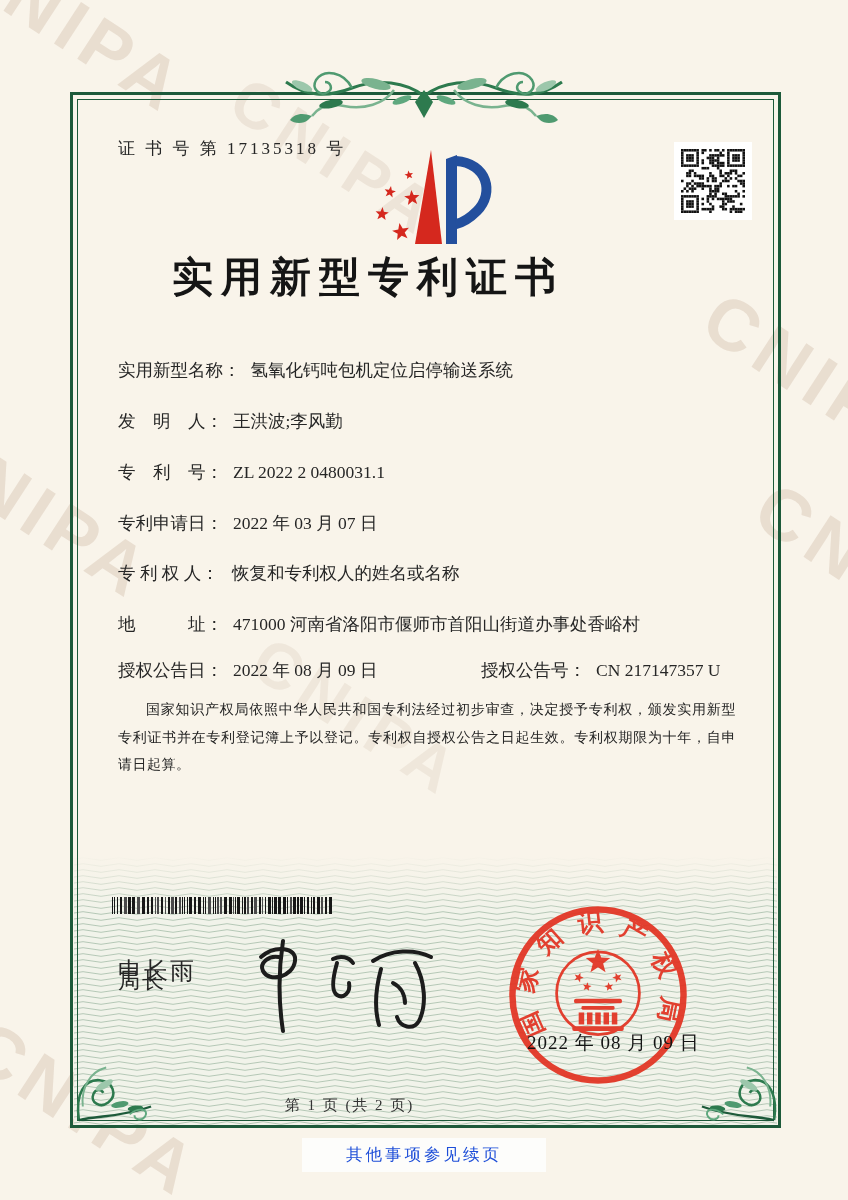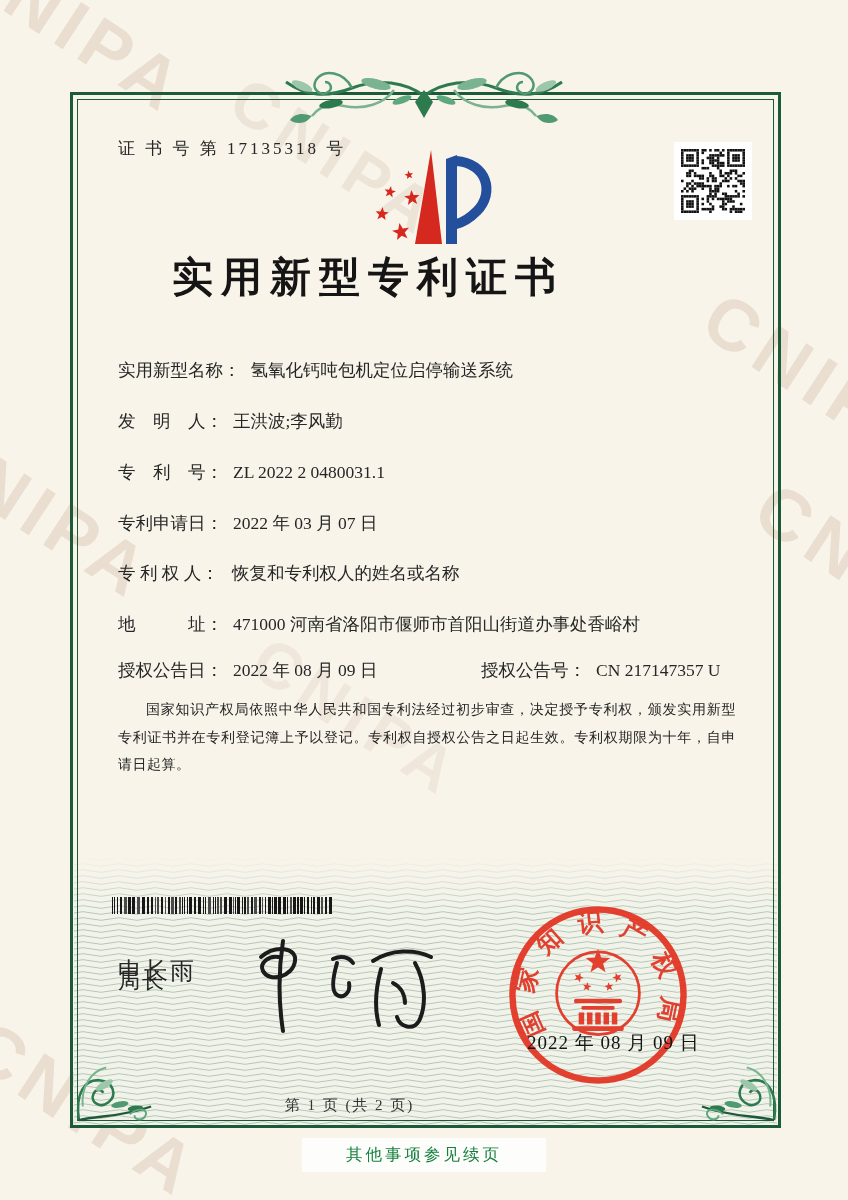--- a/index.html
+++ b/index.html
@@ -70,21 +70,21 @@
   #seal-date{
     position:absolute;left:527px;top:1030px;font-size:19px;letter-spacing:1px;color:#141414;z-index:7;white-space:nowrap;
   }
   #page-indicator{
     position:absolute;left:70px;top:1096px;width:559px;text-align:center;font-size:15px;letter-spacing:2px;z-index:6;color:#333;
   }
   #continuation{
     position:absolute;left:0;top:1138px;width:848px;text-align:center;z-index:6;
   }
   #continuation span{
-    display:inline-block;background:#fdfdfb;padding:6px 44px;font-size:16.5px;letter-spacing:3px;color:#15803d;
+    display:inline-block;background:#fdfdfb;padding:6px 44px;font-size:16.5px;letter-spacing:3px;color:#1d4ed8;
   }
 </style>
 </head>
 <body>
 
 <div class="wm" style="left:-58px;top:-16px;">CNIPA</div>
 <div class="wm" style="left:218px;top:120px;font-size:64px;color:rgba(210,185,170,0.28);">CNIPA</div>
 <div class="wm" style="left:690px;top:340px;">CNIPA</div>
 <div class="wm" style="left:-92px;top:470px;">CNIPA</div>
 <div class="wm" style="left:742px;top:530px;">CNIPA</div>

